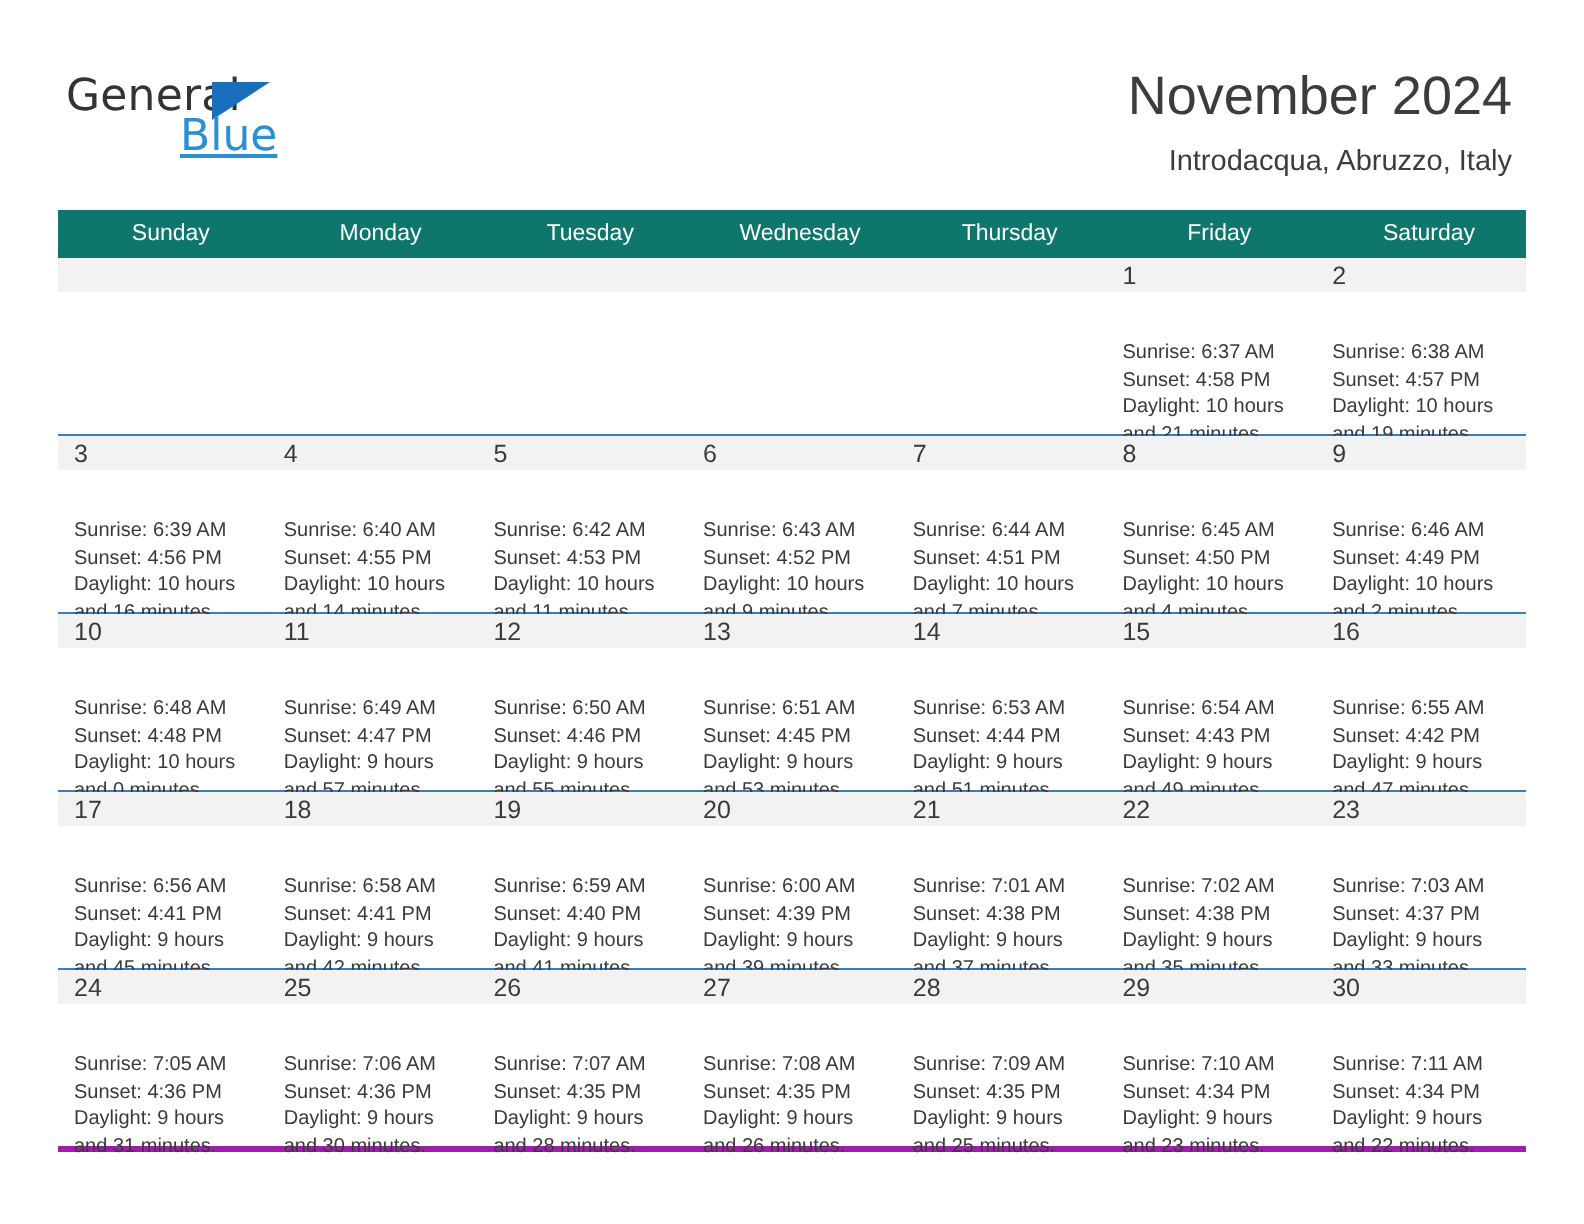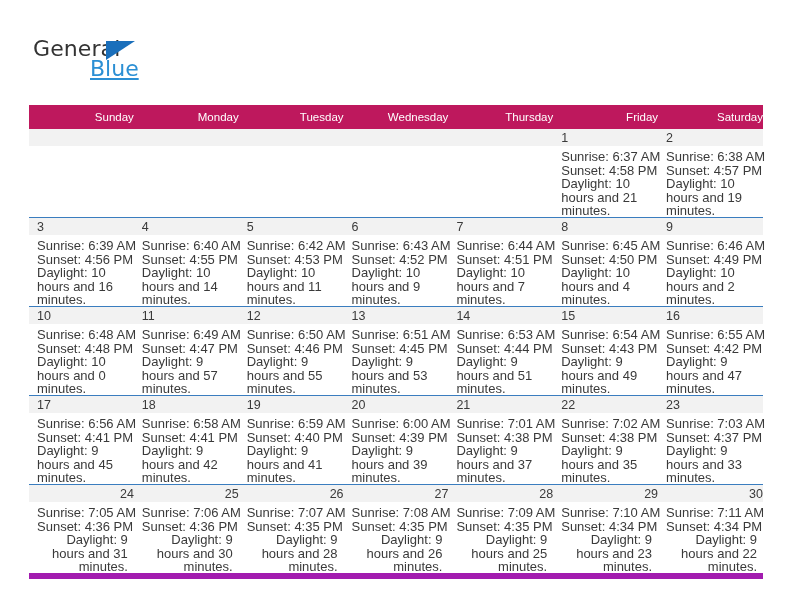--- a/index.html
+++ b/index.html
@@ -97,47 +97,46 @@
   .calendar {
     position: absolute;
     left: 29px;
     top: 105px;
     width: 734px;
     border-collapse: collapse;
     table-layout: fixed;
   }
 
   .calendar th {
-    background: #be185d;
+    background: #0f766e;
     color: #ffffff;
     font-size: 11.5px;
     font-weight: 400;
-    text-align: right;
+    text-align: center;
     padding: 6px 0 6px 8px;
     height: 9px;
     border: none;
   }
 
   .calendar td {
     vertical-align: top;
     padding: 0;
     width: 104.85px;
     height: 88px;
     border-top: 1px solid #3a7dbf;
     background: #ffffff;
   }
   .calendar tr.week-row td {
     border-top: 1px solid #3a7dbf;
   }
   .calendar tr:first-of-type.week-row td {
     border-top: none;
   }
   .calendar tbody tr:last-child td {
-    border-bottom: 6px solid #a21caf;
-    text-align: right;
+    border-bottom: 3px solid #a21caf;
   }
 
   .daybox {
     position: relative;
     width: 100%;
     height: 88px;
     box-sizing: border-box;
   }
   .daybox.filled .daynum-strip {
     background: #f2f2f2;
@@ -149,23 +148,24 @@
     height: 17px;
     box-sizing: border-box;
     padding: 1px 0 0 8px;
     font-size: 12.5px;
     color: #3a3a3a;
     line-height: 16px;
     font-weight: 400;
   }
   .daydetails {
     padding: 4px 6px 0 8px;
-    font-size: 13px;
+    font-size: 10px;
     line-height: 13.6px;
     color: #3a3a3a;
+    margin-top: 20px;
   }
   .daydetails div {
     white-space: nowrap;
   }
   .daydetails .daylight-line {
     white-space: normal;
   }
 </style>
 </head>
 <body>
@@ -173,20 +173,24 @@
 <div class="page">
 
   <div class="header">
 
     <div class="logo">
       <span class="logo-general">General</span>
       <span class="logo-triangle"></span>
       <span class="logo-blue">Blue</span>
     </div>
 
+    <div class="title-block">
+      <div class="month-title">November 2024</div>
+      <div class="location">Introdacqua, Abruzzo, Italy</div>
+    </div>
 
   </div>
 
   <table class="calendar">
     <thead>
       <tr>
         <th>Sunday</th>
         <th>Monday</th>
         <th>Tuesday</th>
         <th>Wednesday</th>

